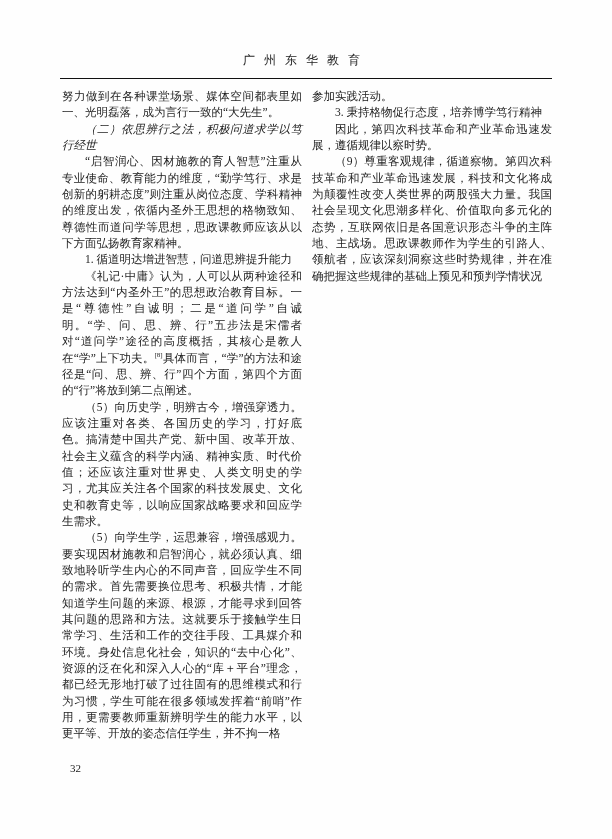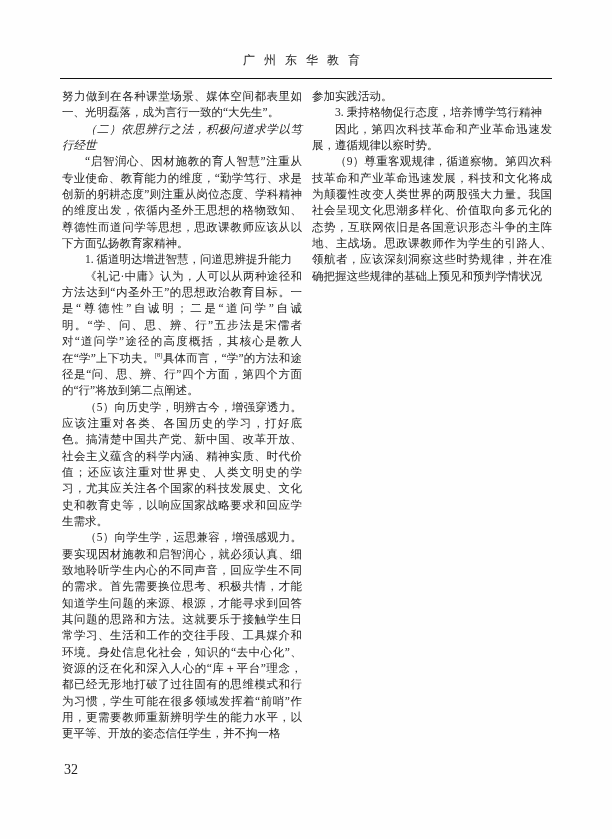--- a/index.html
+++ b/index.html
@@ -51,22 +51,22 @@
   .p-kai  { text-indent: 2em; font-style: italic; }
   sup.cite {
     font-size: 7px;
     line-height: 0;
     vertical-align: super;
     letter-spacing: 0;
   }
   .page-number {
     position: absolute;
     top: 762px;
-    left: 64px;
-    font-size: 14px;
+    left: 70px;
+    font-size: 11px;
     color: #1c1c1c;
   }
 </style>
 </head>
 <body>
 
 <div class="page">
   <div class="header-title">广州东华教育</div>
   <div class="header-rule"></div>
   <div class="columns">

